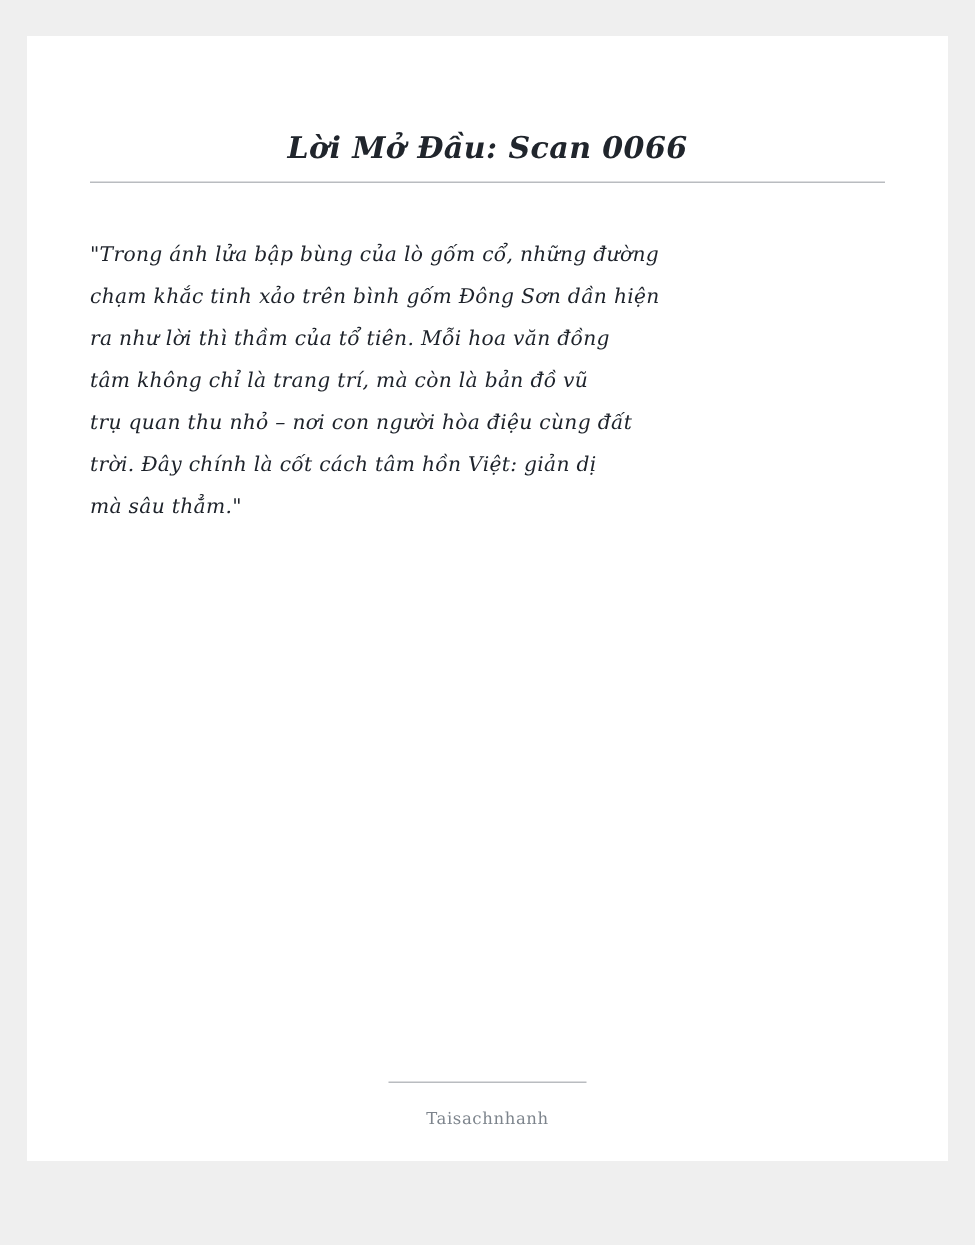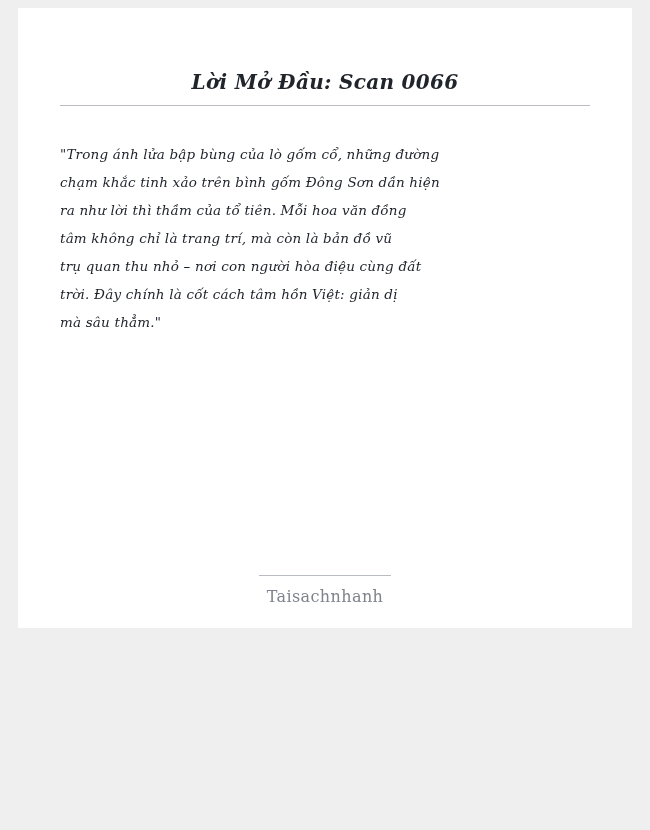--- a/index.html
+++ b/index.html
@@ -9,23 +9,23 @@
   body {
     width: 650px;
     height: 830px;
     background: #efefef;
     font-family: "DejaVu Serif", serif;
     overflow: hidden;
   }
   .page {
     position: absolute;
     left: 18px;
-    top: 8px;
+    top: 24px;
     width: 614px;
-    height: 620px;
+    height: 750px;
     background: #ffffff;
     box-sizing: border-box;
   }
   .page-inner {
     position: relative;
     width: 100%;
     height: 100%;
   }
   .doc-title {
     position: absolute;
@@ -70,21 +70,21 @@
     height: 1px;
     background: #b9bcc0;
   }
   .footer-text {
     position: absolute;
     left: 0;
     right: 0;
     bottom: 22px;
     text-align: center;
     font-family: "DejaVu Serif", serif;
-    font-size: 16px;
+    font-size: 11px;
     color: #7d848c;
     letter-spacing: 0.4px;
   }
 </style>
 </head>
 <body>
 
 <div class="page">
   <div class="page-inner">
 

